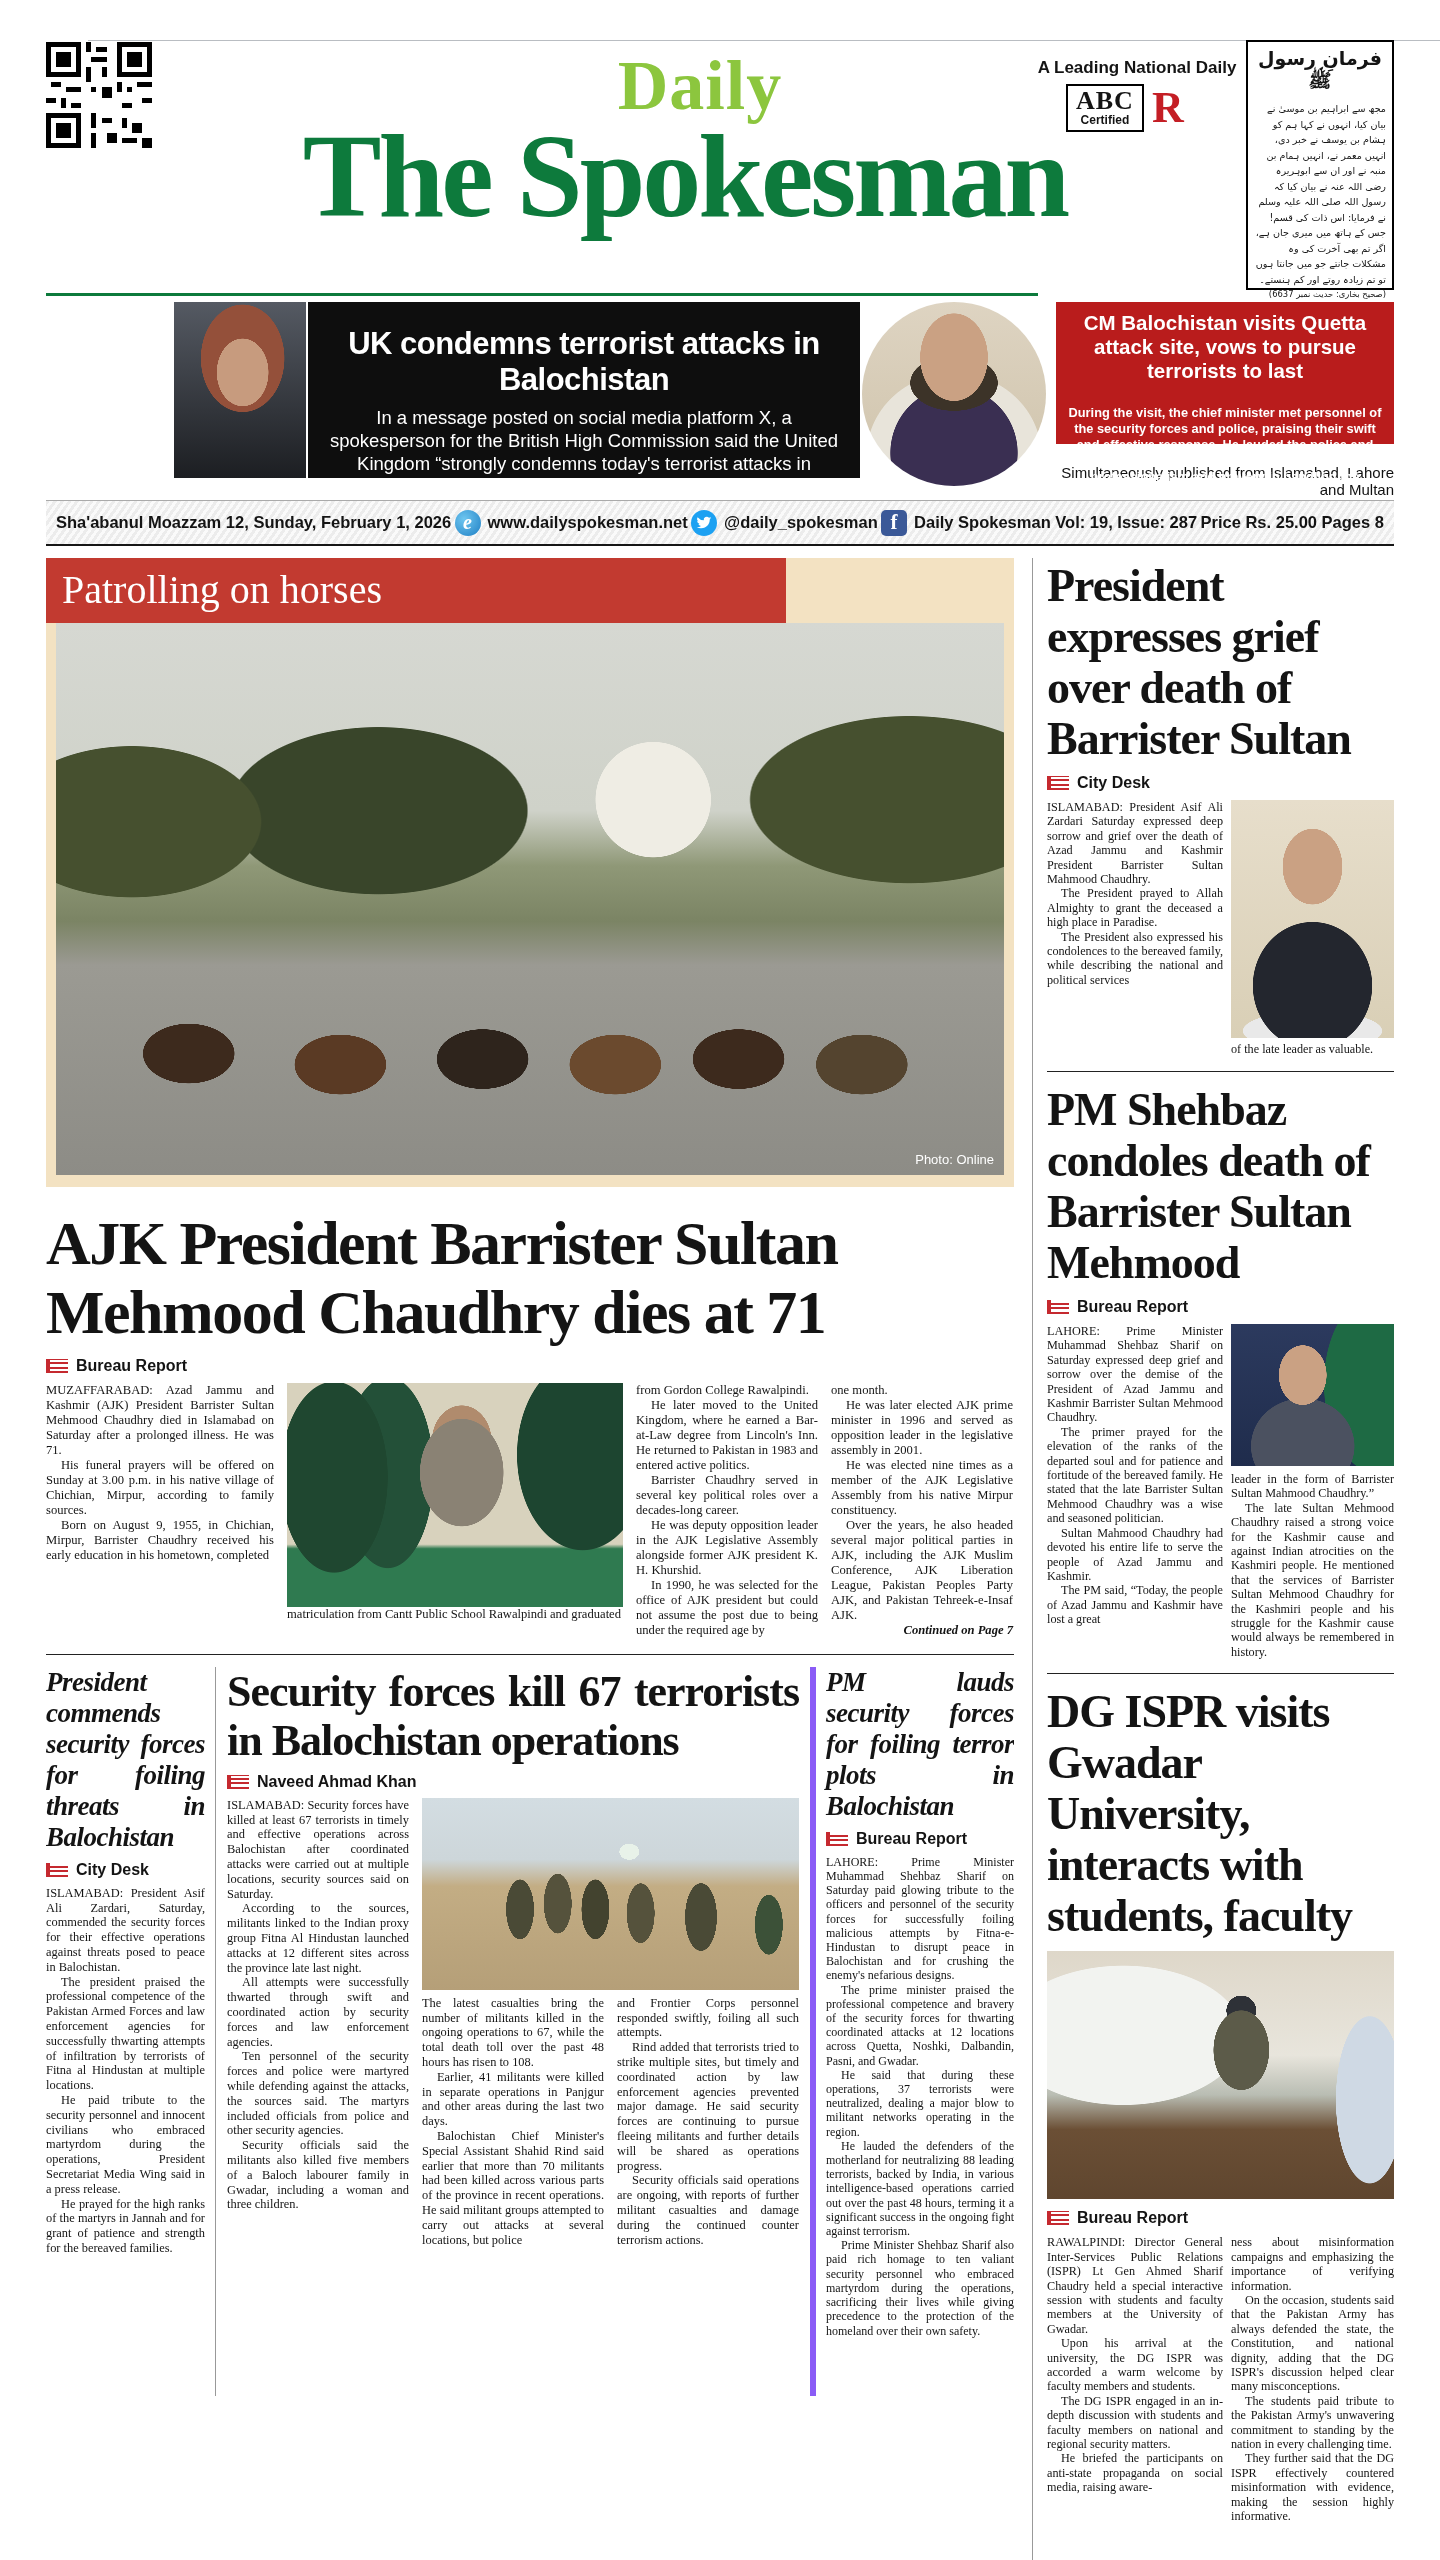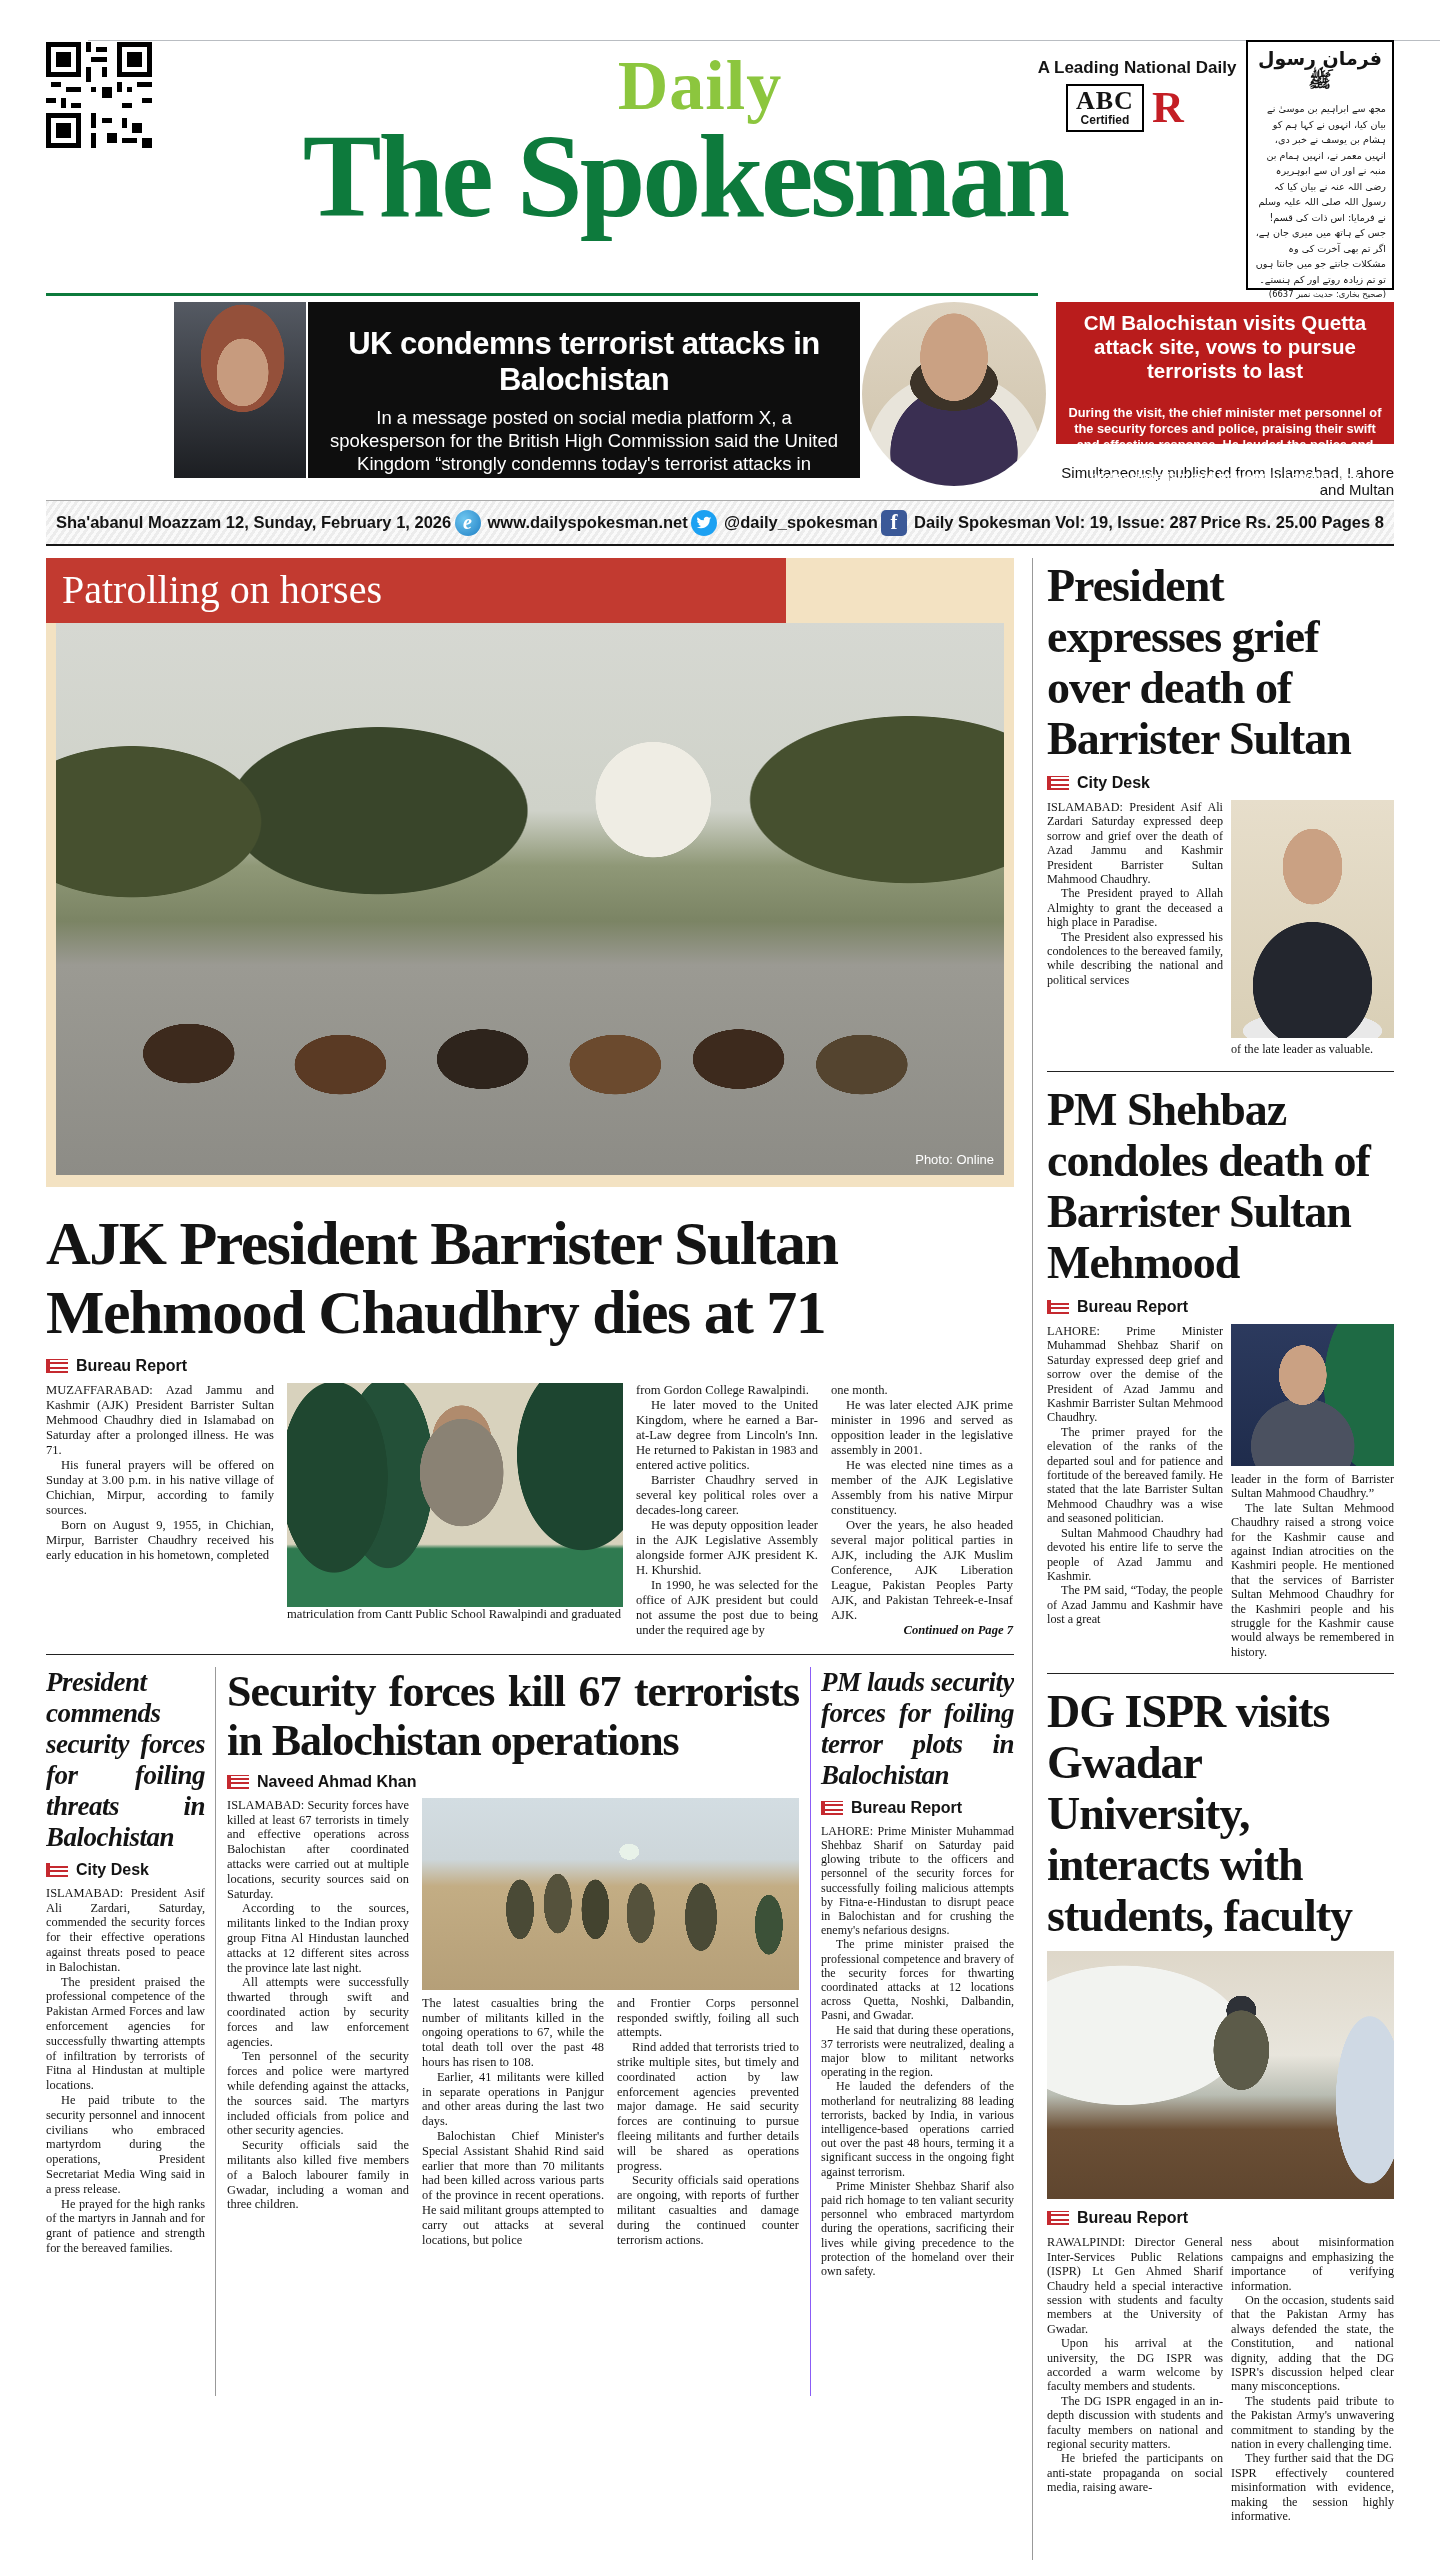--- a/index.html
+++ b/index.html
@@ -118,21 +118,21 @@
       linear-gradient(180deg,#d8d2bd 0%,#d8d2bd 72%,#2f7a50 74%,#2f7a50 100%); }
   .photo-line { margin-top:8px; font-size:12.6px; }
   .continued { font-weight:bold; font-style:italic; text-align:right; margin-top:4px; }
 
   
   .bottom-row { margin-top:16px; border-top:1.5px solid #222; padding-top:12px;
       display:grid; grid-template-columns:170px 572px 204px; column-gap:11px; height:742px; overflow:hidden; }
   .news { font-size:12.4px; line-height:14.8px; text-align:justify; }
   .it-head { font-style:italic; font-size:27px; line-height:31px; font-weight:600; letter-spacing:-0.5px; }
   .commends { border-right:1px solid #999; padding-right:10px; }
-  .lauds { border-left:1px solid #8b5cf6; padding-left:10px; }
+  .lauds { border-left:6px solid #8b5cf6; padding-left:10px; }
   .lauds .news-body { font-size:12px; line-height:14.2px; }
   .sec-h2 { font-size:44px; line-height:49px; font-weight:bold; letter-spacing:-1px; }
   .sec-body { position:relative; display:grid; grid-template-columns:repeat(3,182px); column-gap:13px; }
   .ph-soldiers { position:absolute; left:195px; top:0; width:377px; height:192px;
     background:
       radial-gradient(ellipse 14px 30px at 26% 58%, #4a4a36 99%, transparent),
       radial-gradient(ellipse 14px 30px at 36% 55%, #55523c 99%, transparent),
       radial-gradient(ellipse 14px 30px at 46% 58%, #43432f 99%, transparent),
       radial-gradient(ellipse 14px 30px at 58% 60%, #55523c 99%, transparent),
       radial-gradient(ellipse 16px 34px at 74% 62%, #4a4a36 99%, transparent),

